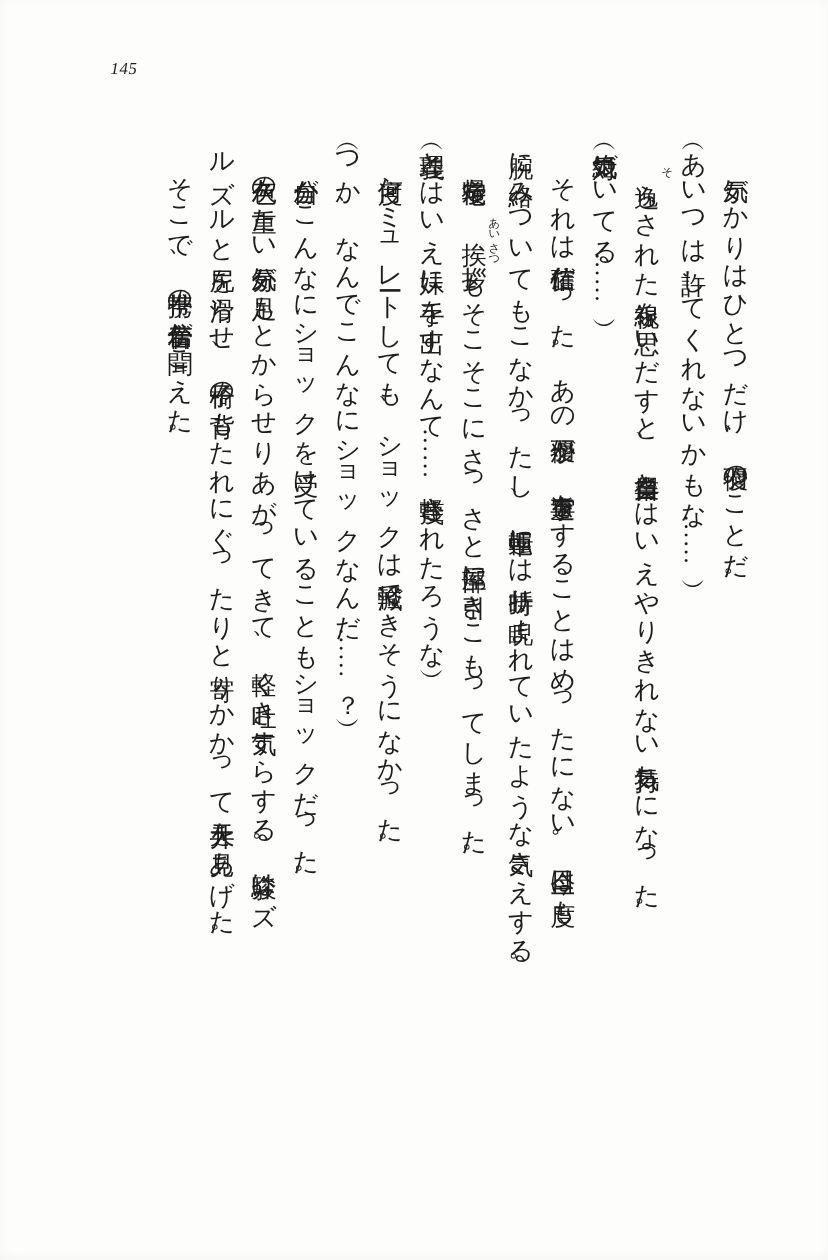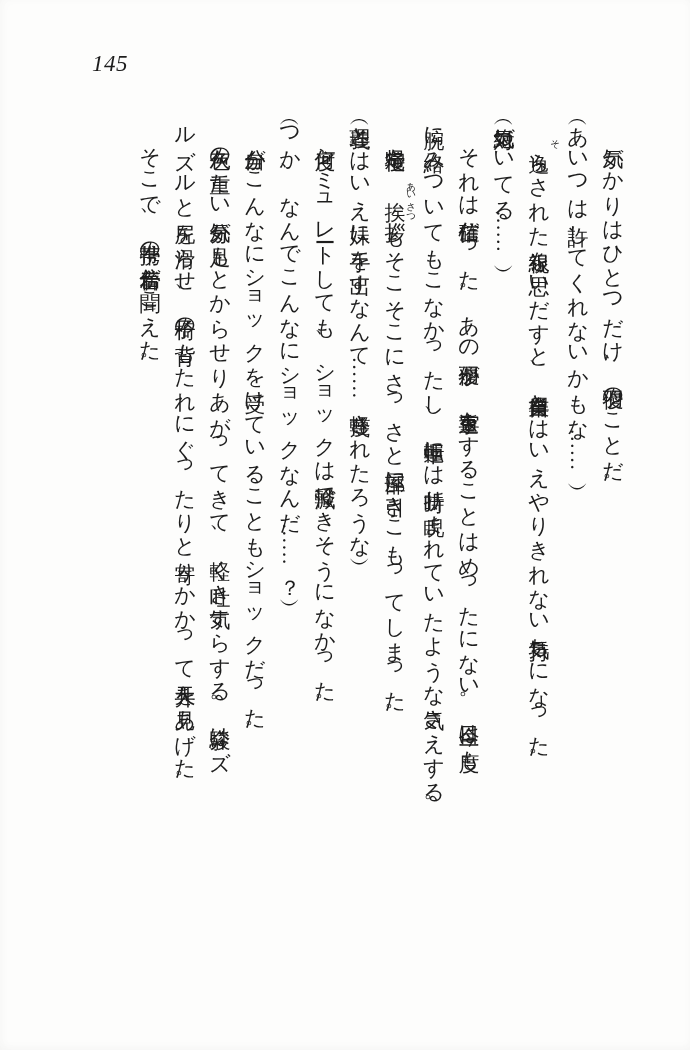--- a/index.html
+++ b/index.html
@@ -11,21 +11,21 @@
   }
   .page {
     position: relative;
     width: 690px; height: 1050px;
     overflow: hidden;
     box-shadow: inset 0 -3px 10px rgba(0,0,0,0.025), inset 3px 0 12px rgba(0,0,0,0.015);
   }
   .page-number {
     position: absolute;
     left: 92px; top: 51px;
-    font-size: 23px;
+    font-size: 14px;
     font-style: italic;
     letter-spacing: 0.5px;
   }
   .text-block {
     position: absolute;
     top: 112px; right: 60px;
     height: 845px;
     writing-mode: vertical-rl;
     text-orientation: mixed;
     font-size: 21px;

